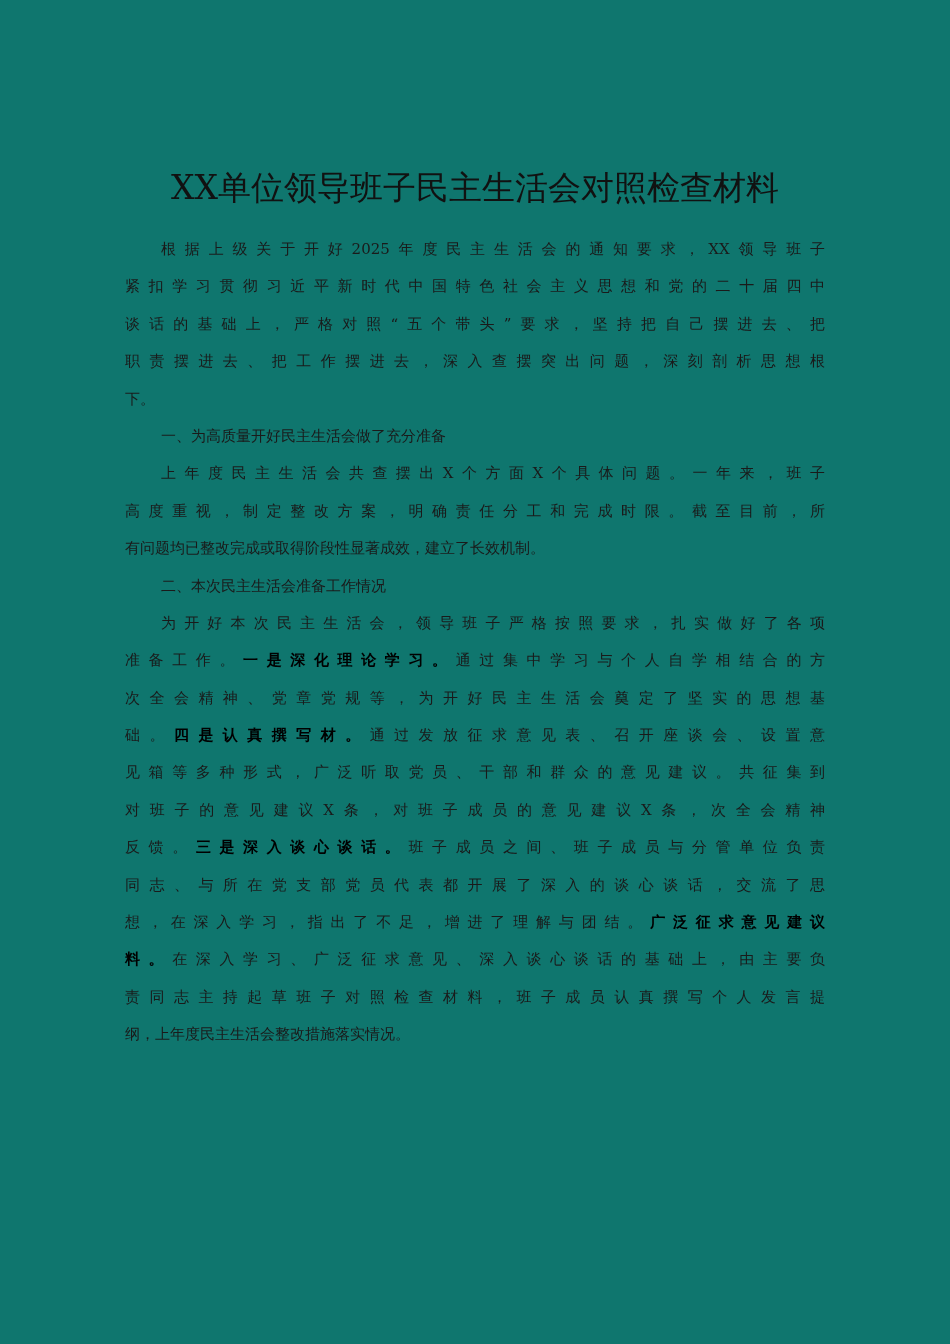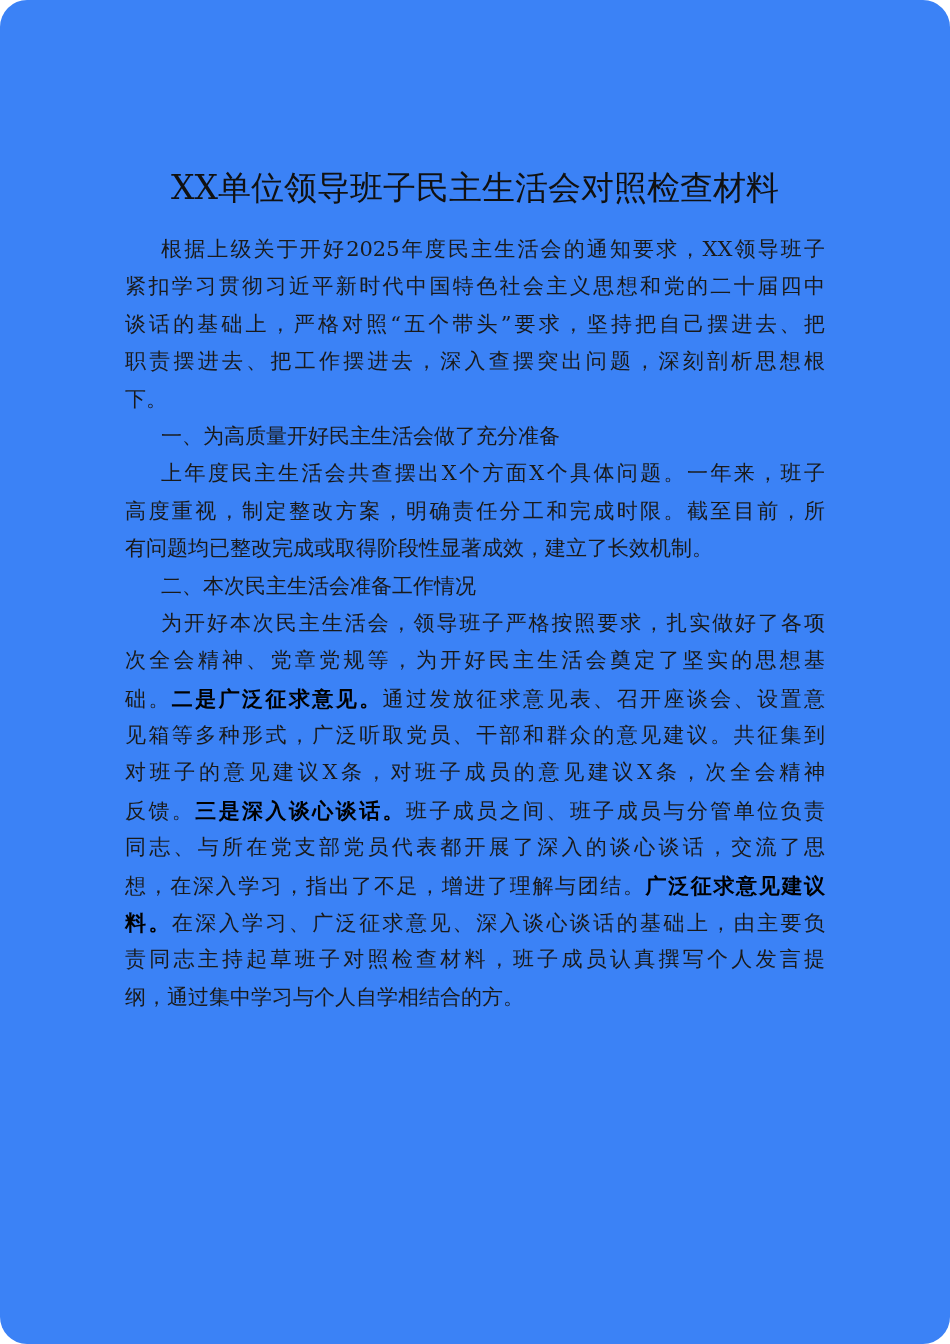--- a/index.html
+++ b/index.html
@@ -13,22 +13,21 @@
       position: relative;
       overflow: hidden;
       font-family: "DejaVu Serif", "Liberation Serif", serif;
       color: #111111;
     }
     .page {
       position: absolute;
       left: 0; top: 0;
       width: 950px;
       height: 1344px;
-      background: #3b82f6;
-      border-radius: 27px;
+      background: #0f766e;
     }
     .title {
       position: absolute;
       top: 163px;
       left: 0;
       width: 950px;
       text-align: center;
       font-size: 33px;
       line-height: 50px;
       letter-spacing: 0px;
@@ -38,21 +37,21 @@
     .body-text {
       position: absolute;
       left: 125px;
       top: 231px;
       width: 700px;
     }
     .line {
       display: block;
       height: 37.4px;
       line-height: 37.4px;
-      font-size: 21px;
+      font-size: 15px;
       white-space: nowrap;
       text-align: justify;
       text-align-last: justify;
       color: #1a1a1a;
     }
     .line.last {
       text-align-last: left;
     }
     .line.indent {
       padding-left: 36px;
@@ -86,25 +85,26 @@
     <div>
       <span class="line indent">上年度民主生活会共查摆出X个方面X个具体问题。一年来，班子</span>
       <span class="line">高度重视，制定整改方案，明确责任分工和完成时限。截至目前，所</span>
       <span class="line last">有问题均已整改完成或取得阶段性显著成效，建立了长效机制。</span>
     </div>
 
     <span class="line indent heading">二、本次民主生活会准备工作情况</span>
 
     <div>
       <span class="line indent">为开好本次民主生活会，领导班子严格按照要求，扎实做好了各项</span>
+      <span class="line"><span>准备工作。</span><span class="bold">一是深化理论学习。</span><span>通过集中学习与个人自学相结合的方</span></span>
       <span class="line">次全会精神、党章党规等，为开好民主生活会奠定了坚实的思想基</span>
-      <span class="line"><span>础。</span><span class="bold">二是广泛征求意见。</span><span>通过发放征求意见表、召开座谈会、设置意</span></span>
+      <span class="line"><span>础。</span><span class="bold">四是认真撰写材。</span><span>通过发放征求意见表、召开座谈会、设置意</span></span>
       <span class="line">见箱等多种形式，广泛听取党员、干部和群众的意见建议。共征集到</span>
       <span class="line">对班子的意见建议X条，对班子成员的意见建议X条，次全会精神</span>
       <span class="line"><span>反馈。</span><span class="bold">三是深入谈心谈话。</span><span>班子成员之间、班子成员与分管单位负责</span></span>
       <span class="line">同志、与所在党支部党员代表都开展了深入的谈心谈话，交流了思</span>
       <span class="line"><span>想，在深入学习，指出了不足，增进了理解与团结。</span><span class="bold">广泛征求意见建议</span></span>
       <span class="line"><span class="bold">料。</span><span>在深入学习、广泛征求意见、深入谈心谈话的基础上，由主要负</span></span>
       <span class="line">责同志主持起草班子对照检查材料，班子成员认真撰写个人发言提</span>
-      <span class="line last">纲，通过集中学习与个人自学相结合的方。</span>
+      <span class="line last">纲，上年度民主生活会整改措施落实情况。</span>
     </div>
   </div>
 </div>
 
 </body></html>

